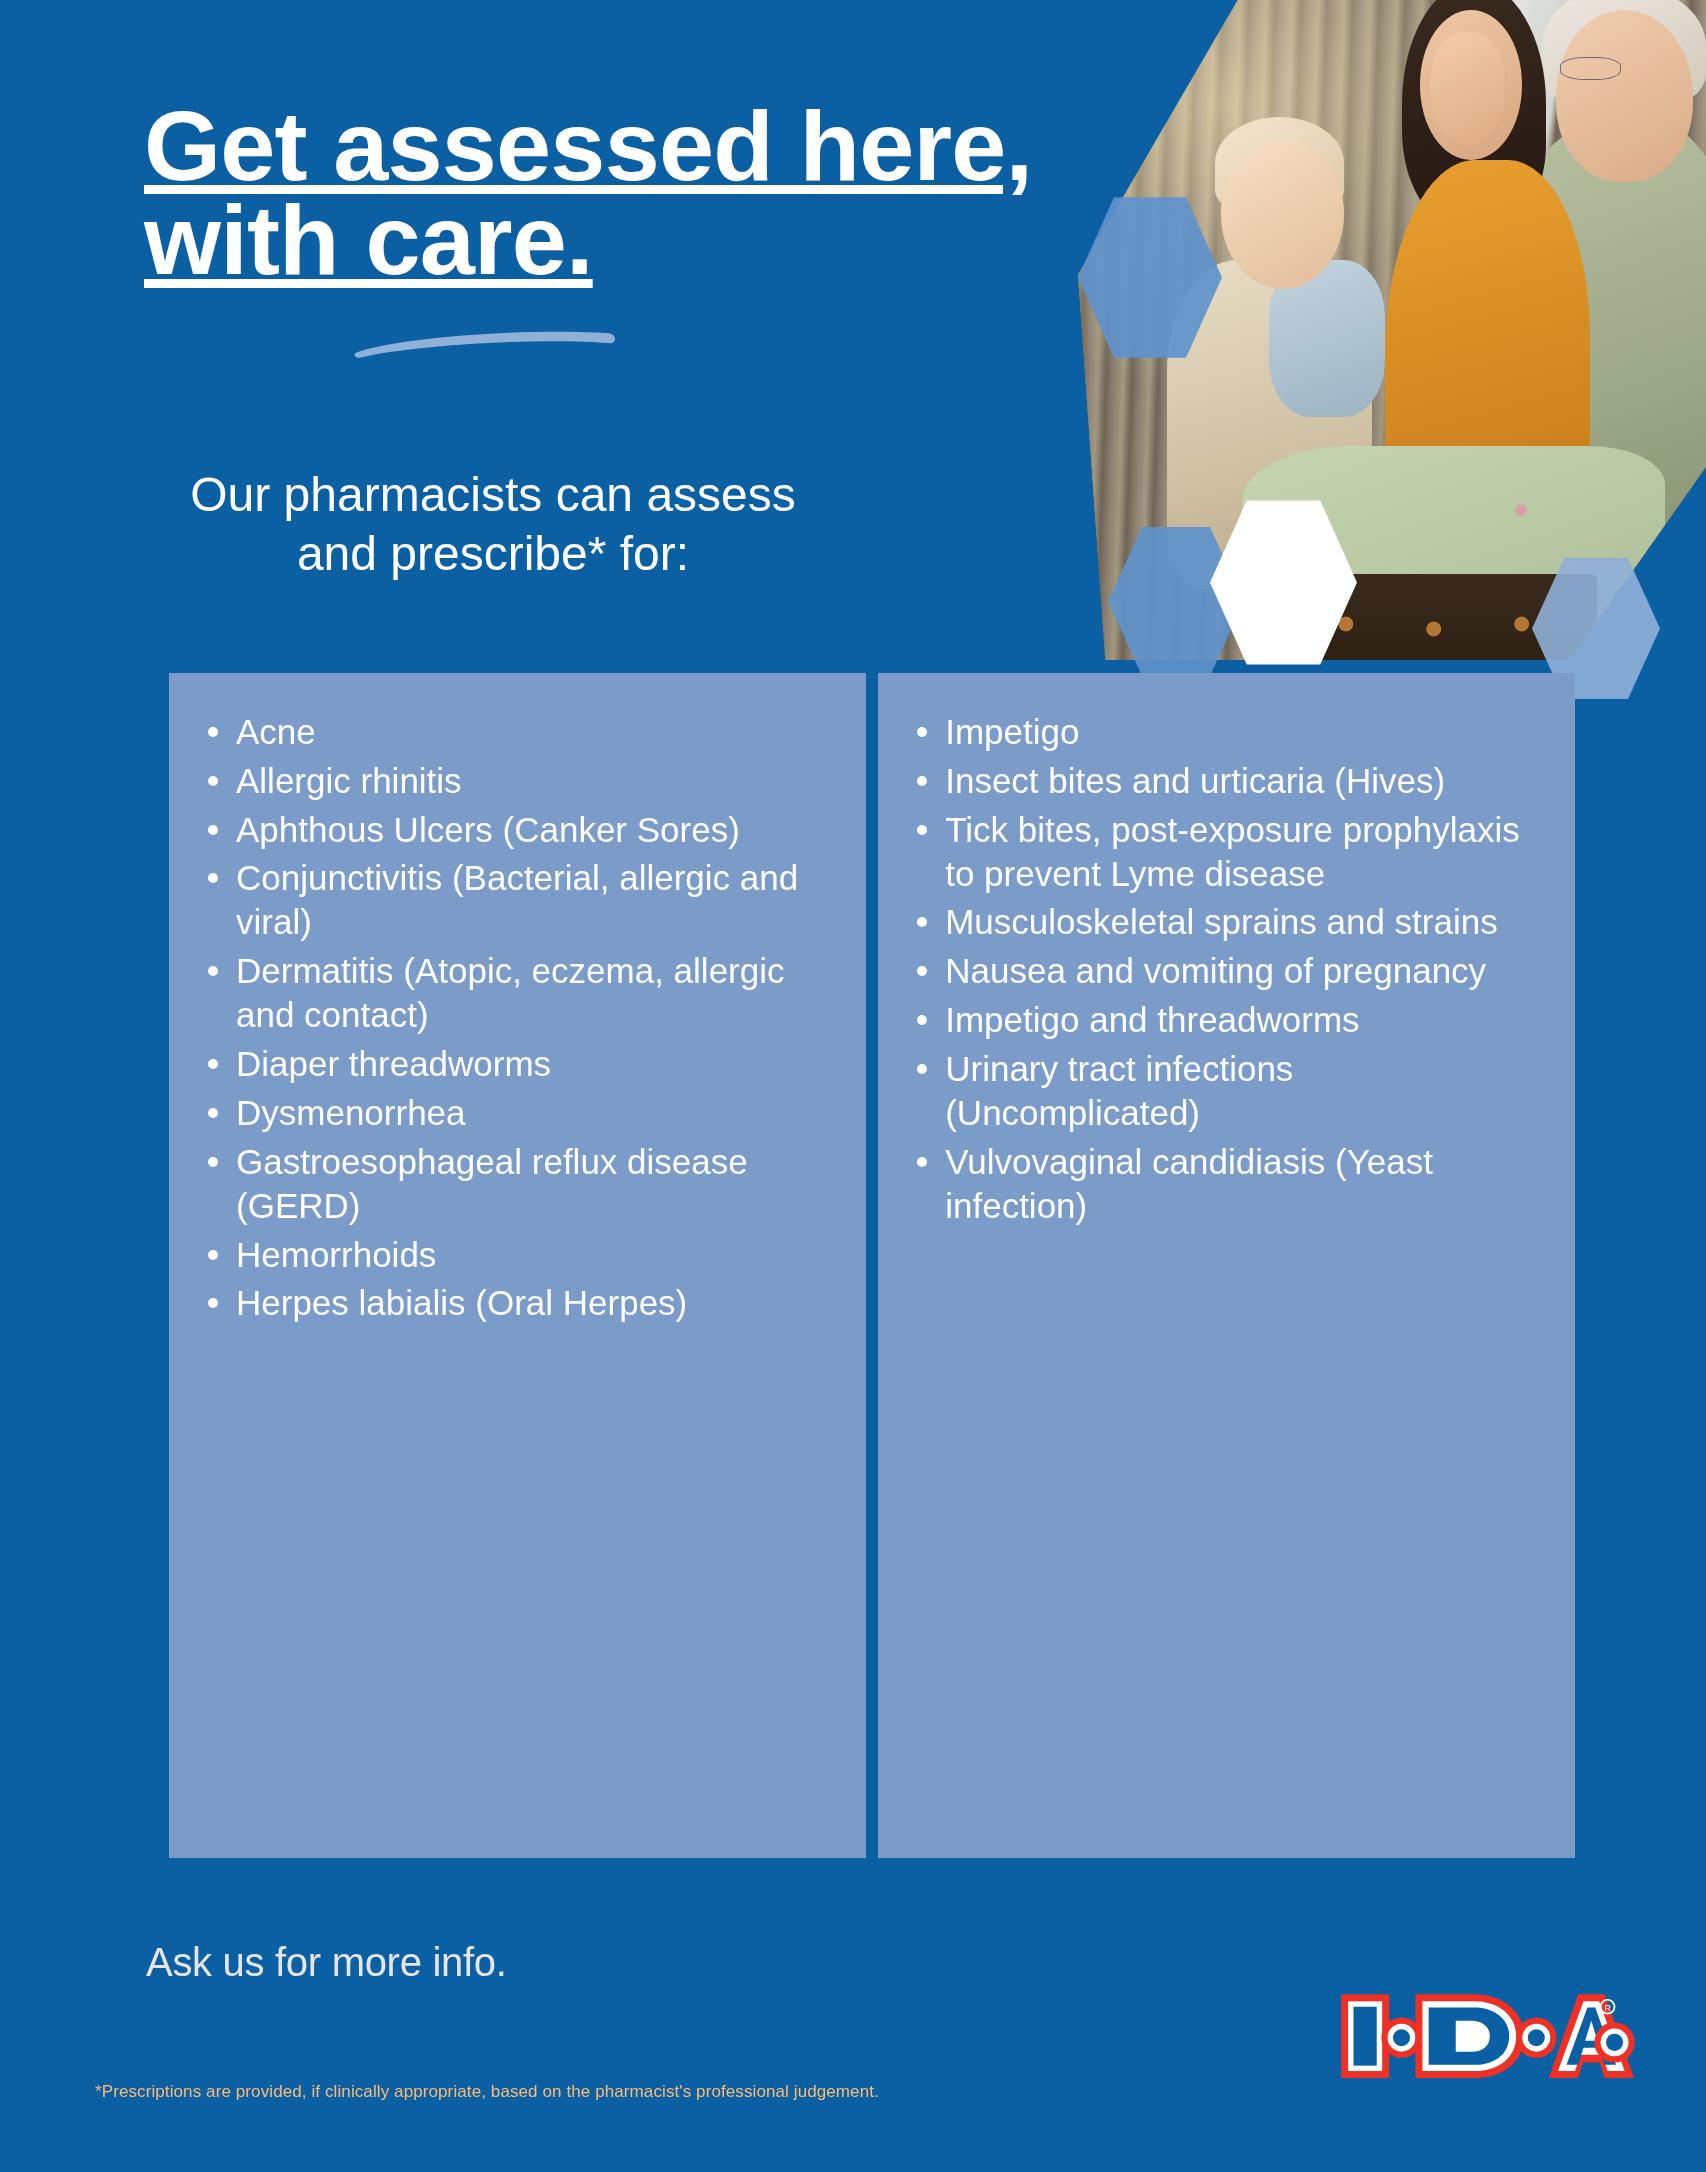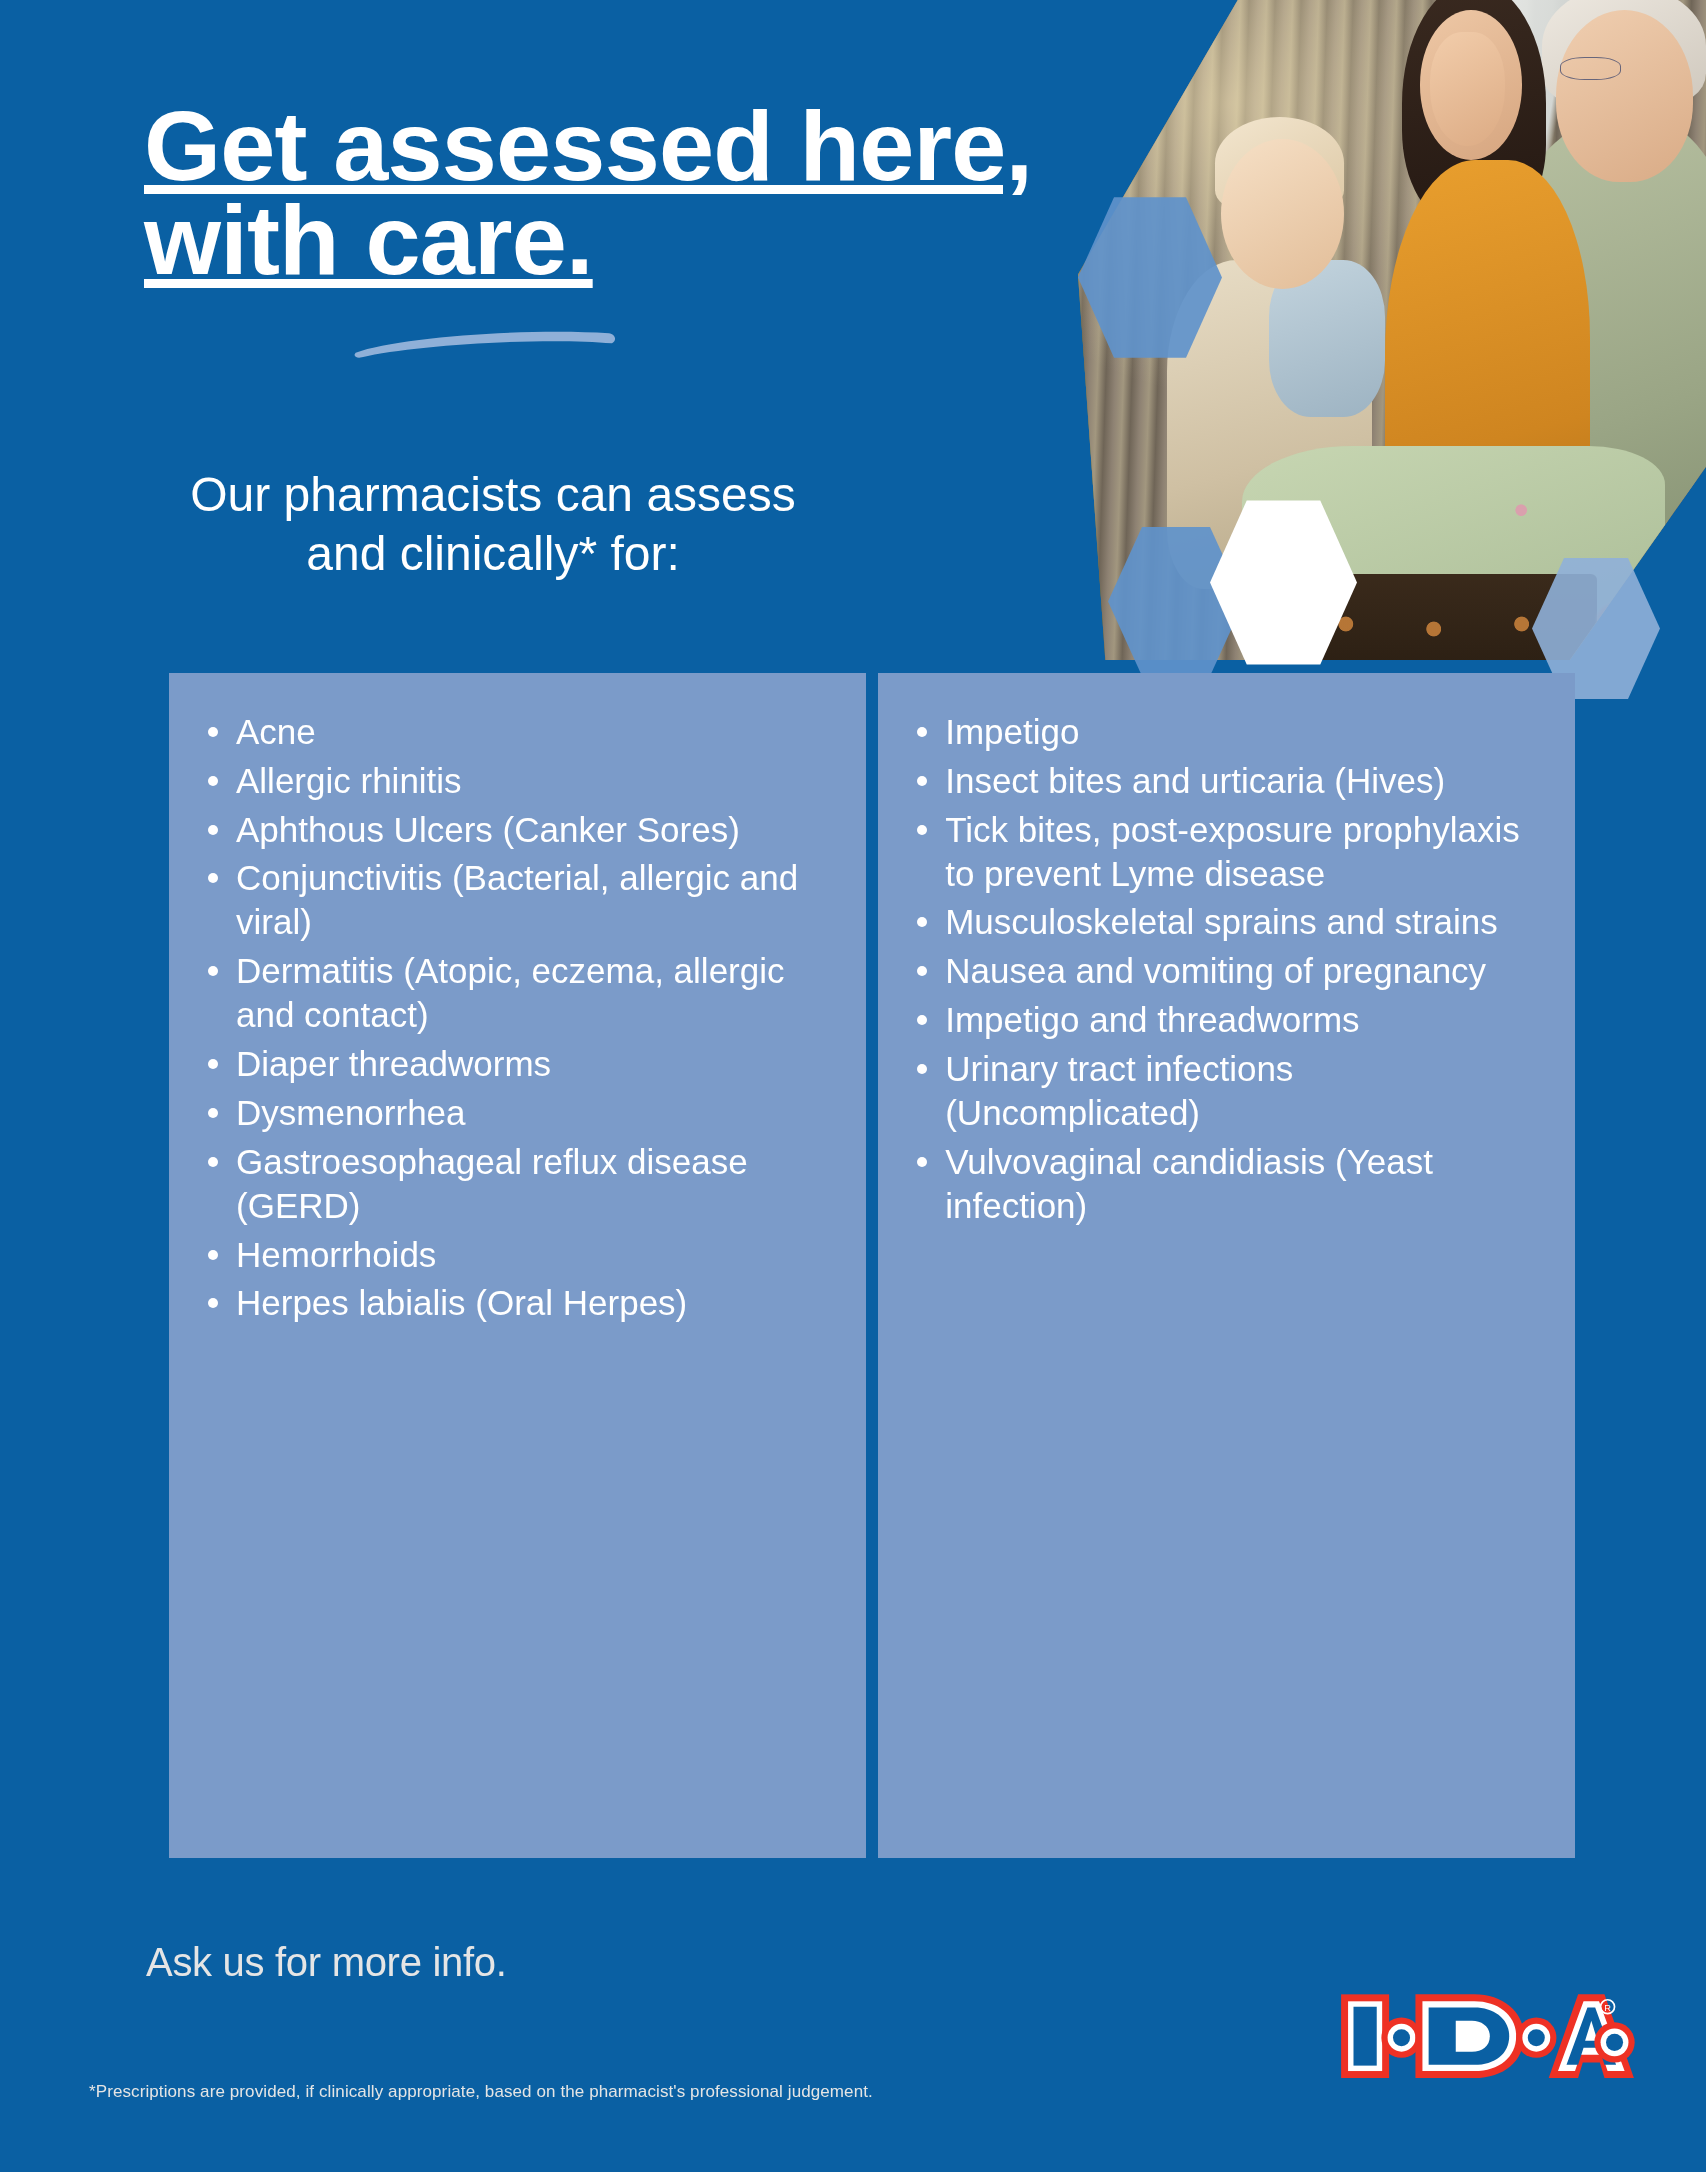--- a/index.html
+++ b/index.html
@@ -222,22 +222,22 @@
   
   .cta {
     position:absolute; left:146px; top:1940px;
     color:#e5e5e5;
     font-size:40px;
     font-weight:normal;
     letter-spacing:-0.3px;
     text-align:right;
   }
   .disclaimer {
-    position:absolute; left:89px; top:2082px;
-    color:#e5e5e5;
+    position:absolute; left:95px; top:2082px;
+    color:#fdba74;
     font-size:17px;
     letter-spacing:0.1px;
   }
 
   
   .logo {
     position:absolute; right:70px; top:1988px;
     width:299px; height:101px;
   }
 </style>
@@ -285,21 +285,21 @@
     <span>Get assessed here,</span>
     <span class="line2">with care.</span>
   </h1>
 
   <svg class="swoosh" viewBox="0 0 345 46">
     <path d="M6 38 C60 18, 230 6, 332 13 C340 14, 343 22, 336 26 C250 18, 80 28, 14 44 C7 46, 2 42, 6 38 Z" fill="#8fb0d8"></path>
   </svg>
 
   <h2 class="subhead">
     <span>Our pharmacists can assess</span><br>
-    <span>and clinically* for:</span>
+    <span>and prescribe* for:</span>
   </h2>
 
   <div class="panels">
 
     <div class="panel">
       <ul>
         <li>Acne</li>
         <li>Allergic rhinitis</li>
         <li>Aphthous Ulcers (Canker Sores)</li>
         <li>Conjunctivitis (Bacterial, allergic and viral)</li>

